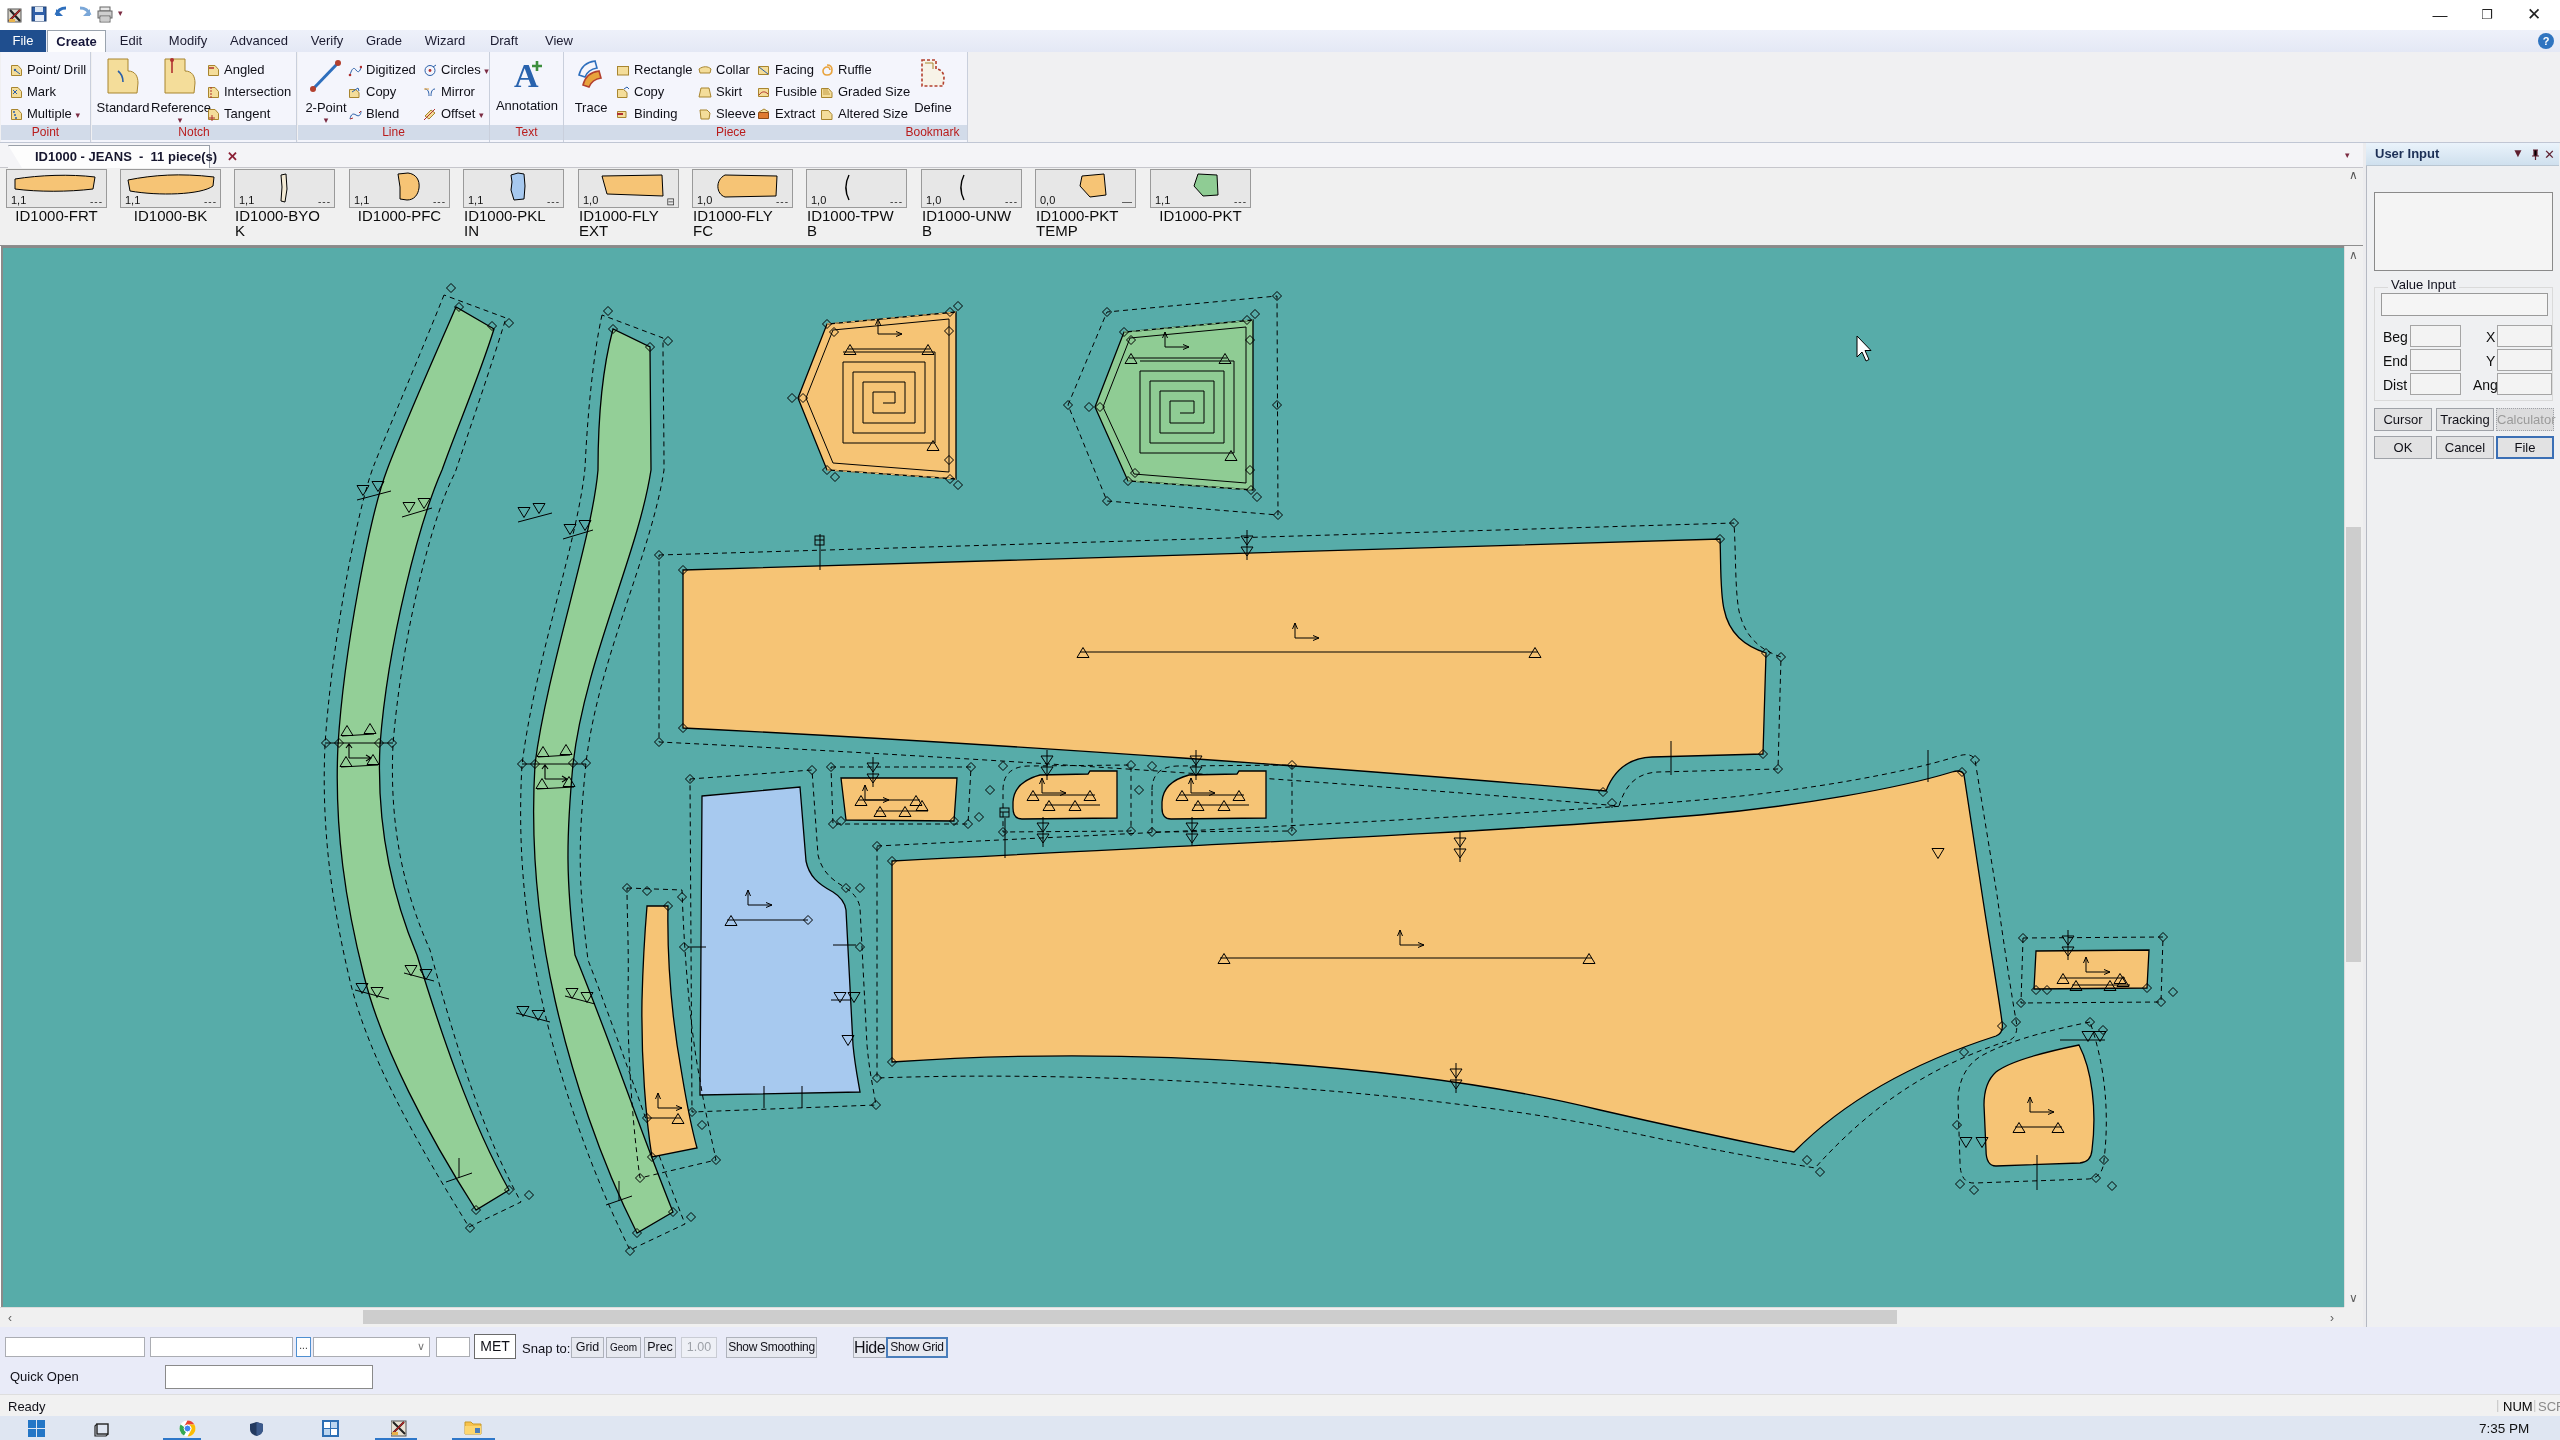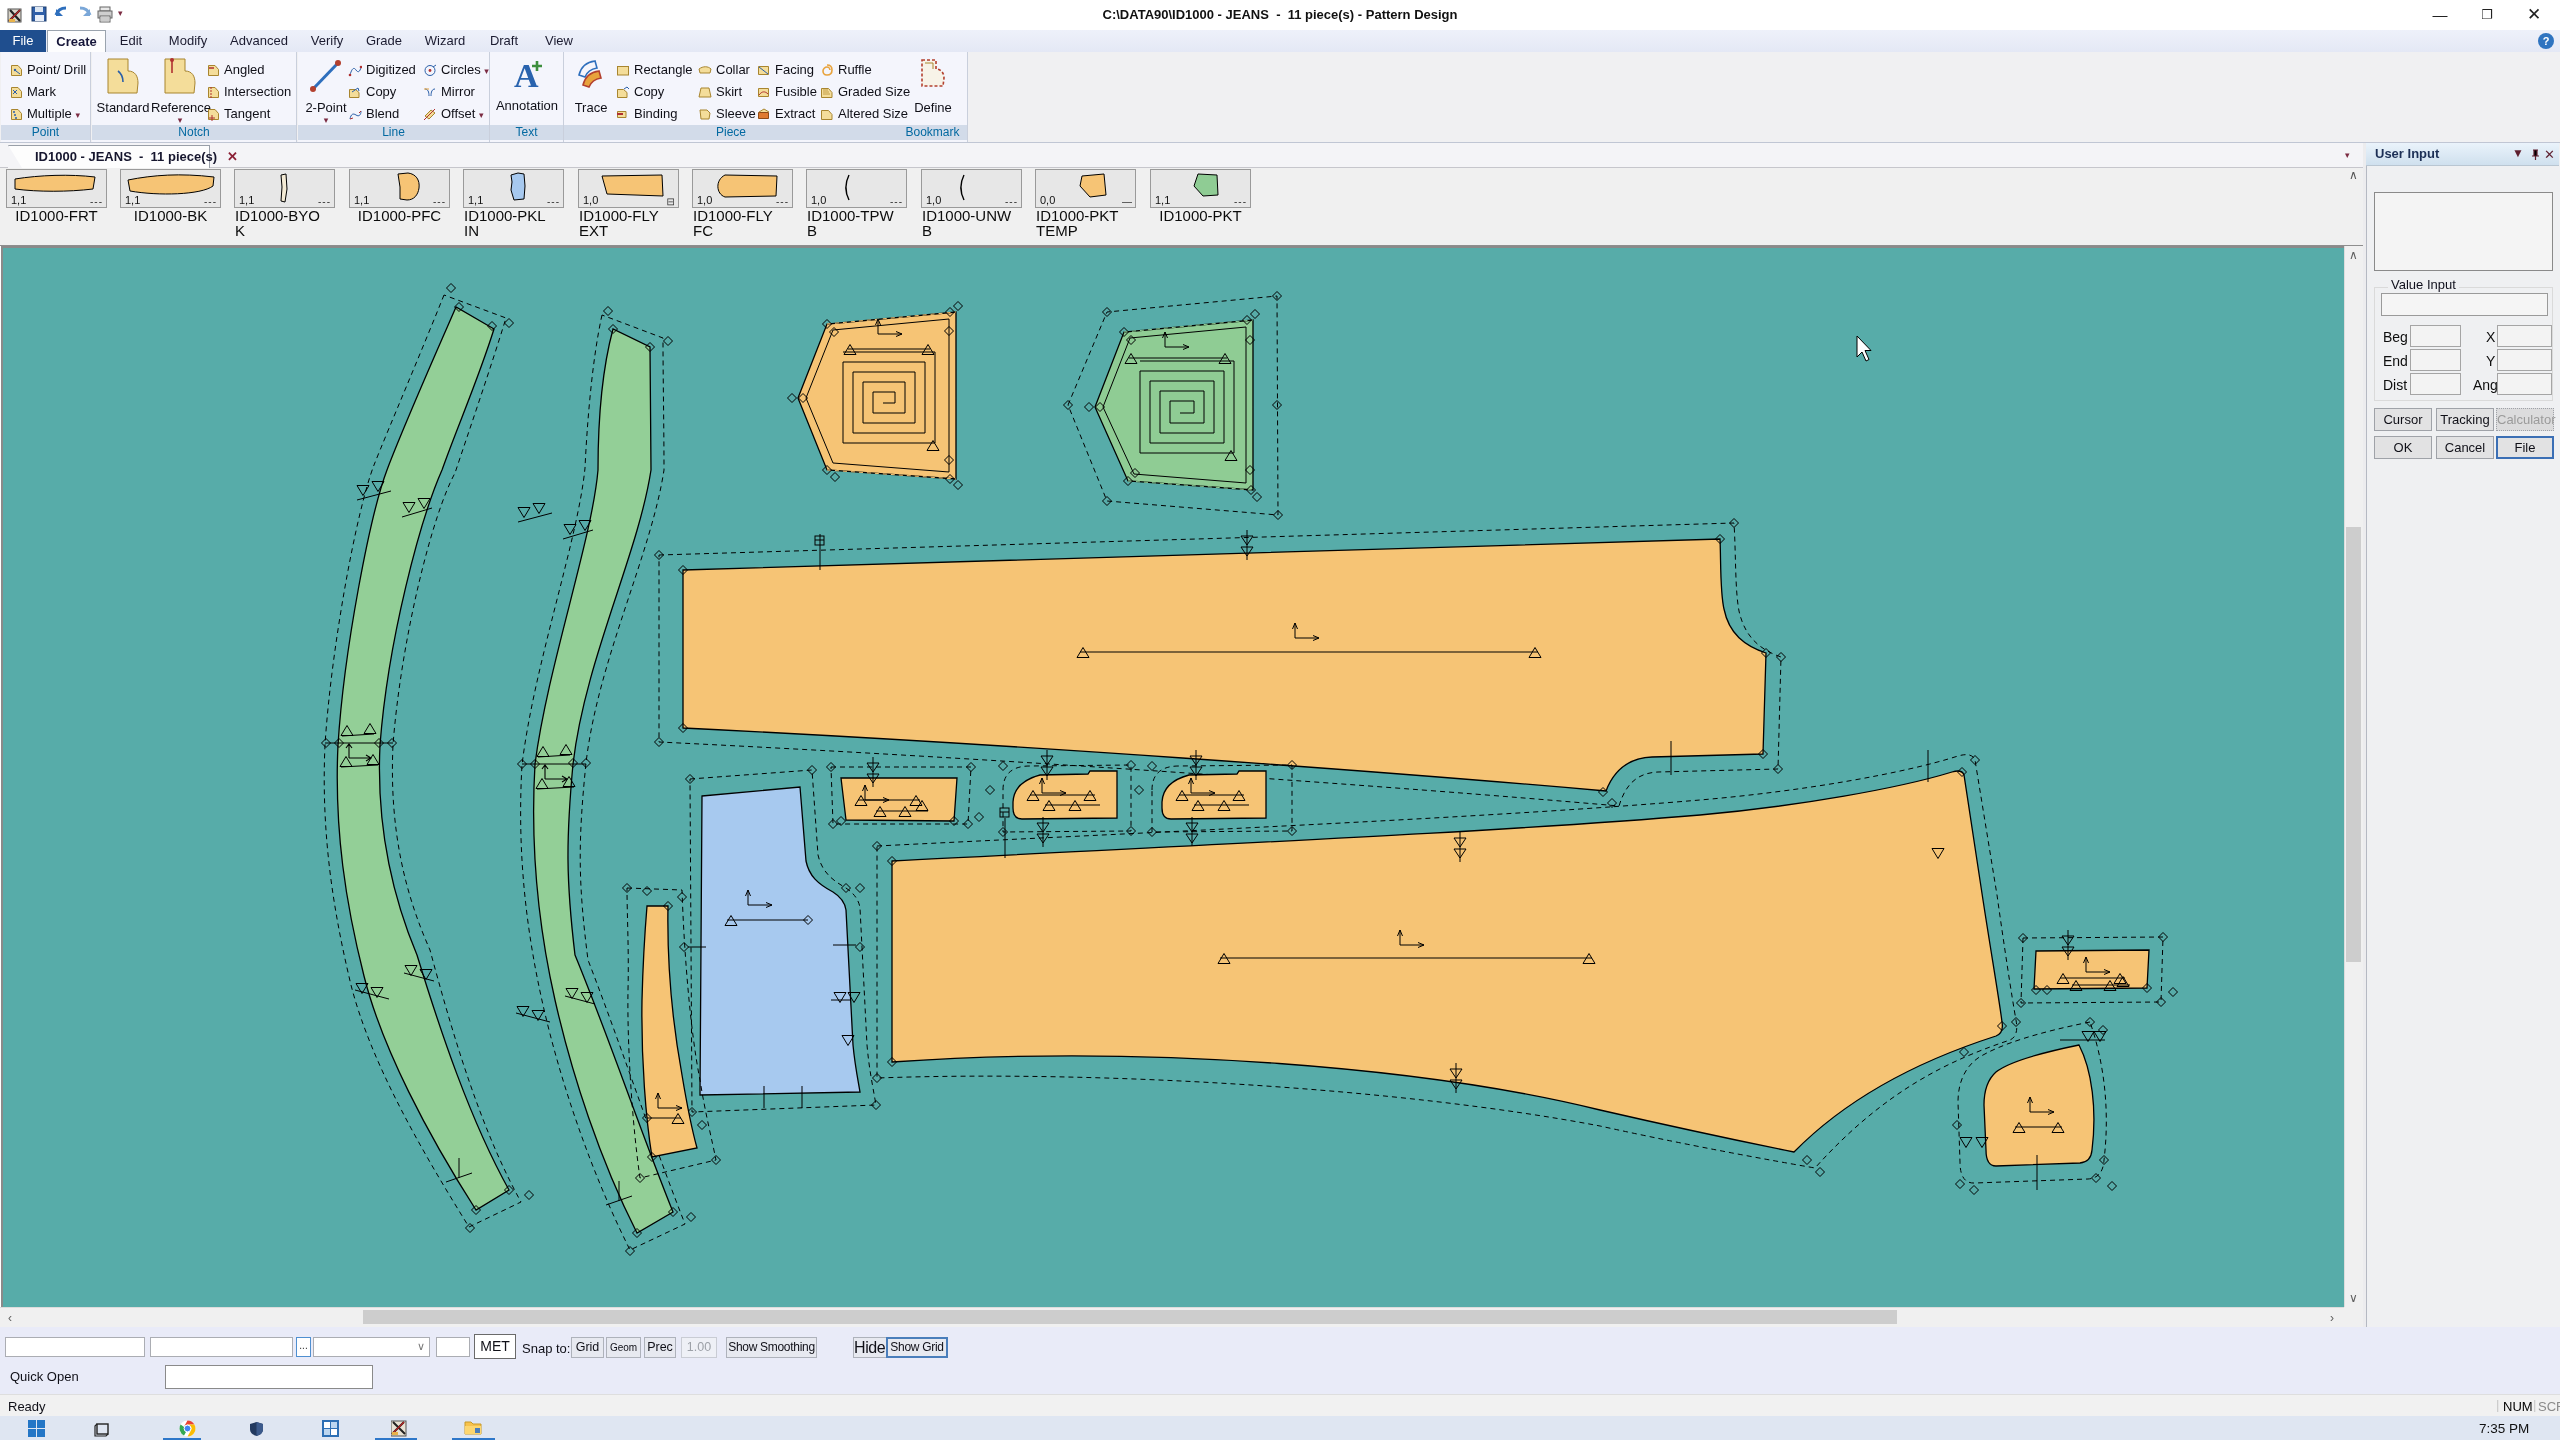--- a/index.html
+++ b/index.html
@@ -10,21 +10,21 @@
 .wbtn{top:0;height:29px;width:46px;text-align:center;font-size:15px;color:#222;line-height:29px}
 
 #menubar{left:0;top:30px;width:2560px;height:22px;background:linear-gradient(#eef1fa,#e4e8f5)}
 .mtab{top:30px;height:22px;font-size:13px;color:#1b1b30;text-align:center;line-height:22px}
 #filetab{left:0;width:46px;background:#1f4e8e;color:#ffffff}
 #createtab{left:47px;width:59px;background:#fdfdfe;border:1px solid #9aa3ae;border-bottom:none;color:#16163a;font-weight:bold}
 .help{left:2538px;top:33px;width:16px;height:16px;border-radius:8px;background:#2f74c0;color:#fff;font-size:11px;text-align:center;line-height:16px;font-weight:bold}
 
 #ribbon{left:0;top:52px;width:2560px;height:91px;background:#f0f0f2;border-bottom:1px solid #c0c6d4}
 .grp{top:0;height:90px;background:#f4f5fc;border-right:1px solid #c9cfdc}
-.glabel{left:0;bottom:2px;height:15px;width:100%;background:#d2dbe9;color:#0369a1;font-size:12px;text-align:center;line-height:15px}
+.glabel{left:0;bottom:2px;height:15px;width:100%;background:#d2dbe9;color:#b91c1c;font-size:12px;text-align:center;line-height:15px}
 .ritem{height:18px;font-size:13px;color:#101018;white-space:nowrap}
 .ritem svg{vertical-align:-3px;margin-right:4px}
 .bigitem{text-align:center;font-size:13px;color:#101018}
 .dar{color:#7b2b42;font-size:9px}
 
 #tabrow{left:0;top:143px;width:2363px;height:25px;background:#f4f4f7;border-bottom:1px solid #c6c6cc}
 #doctab{left:8px;top:145px;width:202px;height:23px;background:#fdfdfd;border:1px solid #999fa8;border-bottom:none;font-size:13px;font-weight:bold;color:#16162e;line-height:22px;padding-left:26px;white-space:nowrap}
 #doctab .x{color:#8b2035;font-weight:bold;margin-left:10px;font-size:13px}
 
 #strip{left:0;top:168px;width:2363px;height:78px;background:#f0f0f0;border-bottom:1px solid #8e8e8e}
@@ -79,21 +79,20 @@
       <path d="M6 3c6 0 9 4 10 7" fill="none" stroke="#7aa7d8" stroke-width="3"></path>
       <path d="M16 4v7H9z" fill="#7aa7d8"></path>
     </svg>
  <svg class="abs" style="left:96px;top:6px" width="18" height="17" viewBox="0 0 18 17">
       <rect x="4" y="1" width="10" height="4" fill="#e8e8e8" stroke="#666"></rect>
       <rect x="2" y="5" width="14" height="7" fill="#cfcfcf" stroke="#666"></rect>
       <rect x="4" y="10" width="10" height="6" fill="#fff" stroke="#666"></rect>
       <path d="M5 12h8M5 14h8" stroke="#999"></path>
     </svg>
  <div class="abs dar" style="left:118px;top:8px">▾</div>
- <div class="abs txt">C:\DATA90\ID1000 - JEANS&nbsp;&nbsp;-&nbsp;&nbsp;11 piece(s) - Pattern Design</div>
  <div class="abs wbtn" style="left:2417px">—</div>
  <div class="abs wbtn" style="left:2464px;font-size:13px">❐</div>
  <div class="abs wbtn" style="left:2511px;font-size:17px">✕</div>
 </div>
 <div class="abs" id="menubar"></div>
 <div class="abs mtab" id="filetab">File</div>
 <div class="abs mtab" id="createtab">Create</div>
 <div class="abs mtab" style="left:114px;width:34px">Edit</div>
 <div class="abs mtab" style="left:163px;width:50px">Modify</div>
 <div class="abs mtab" style="left:228px;width:62px">Advanced</div>

